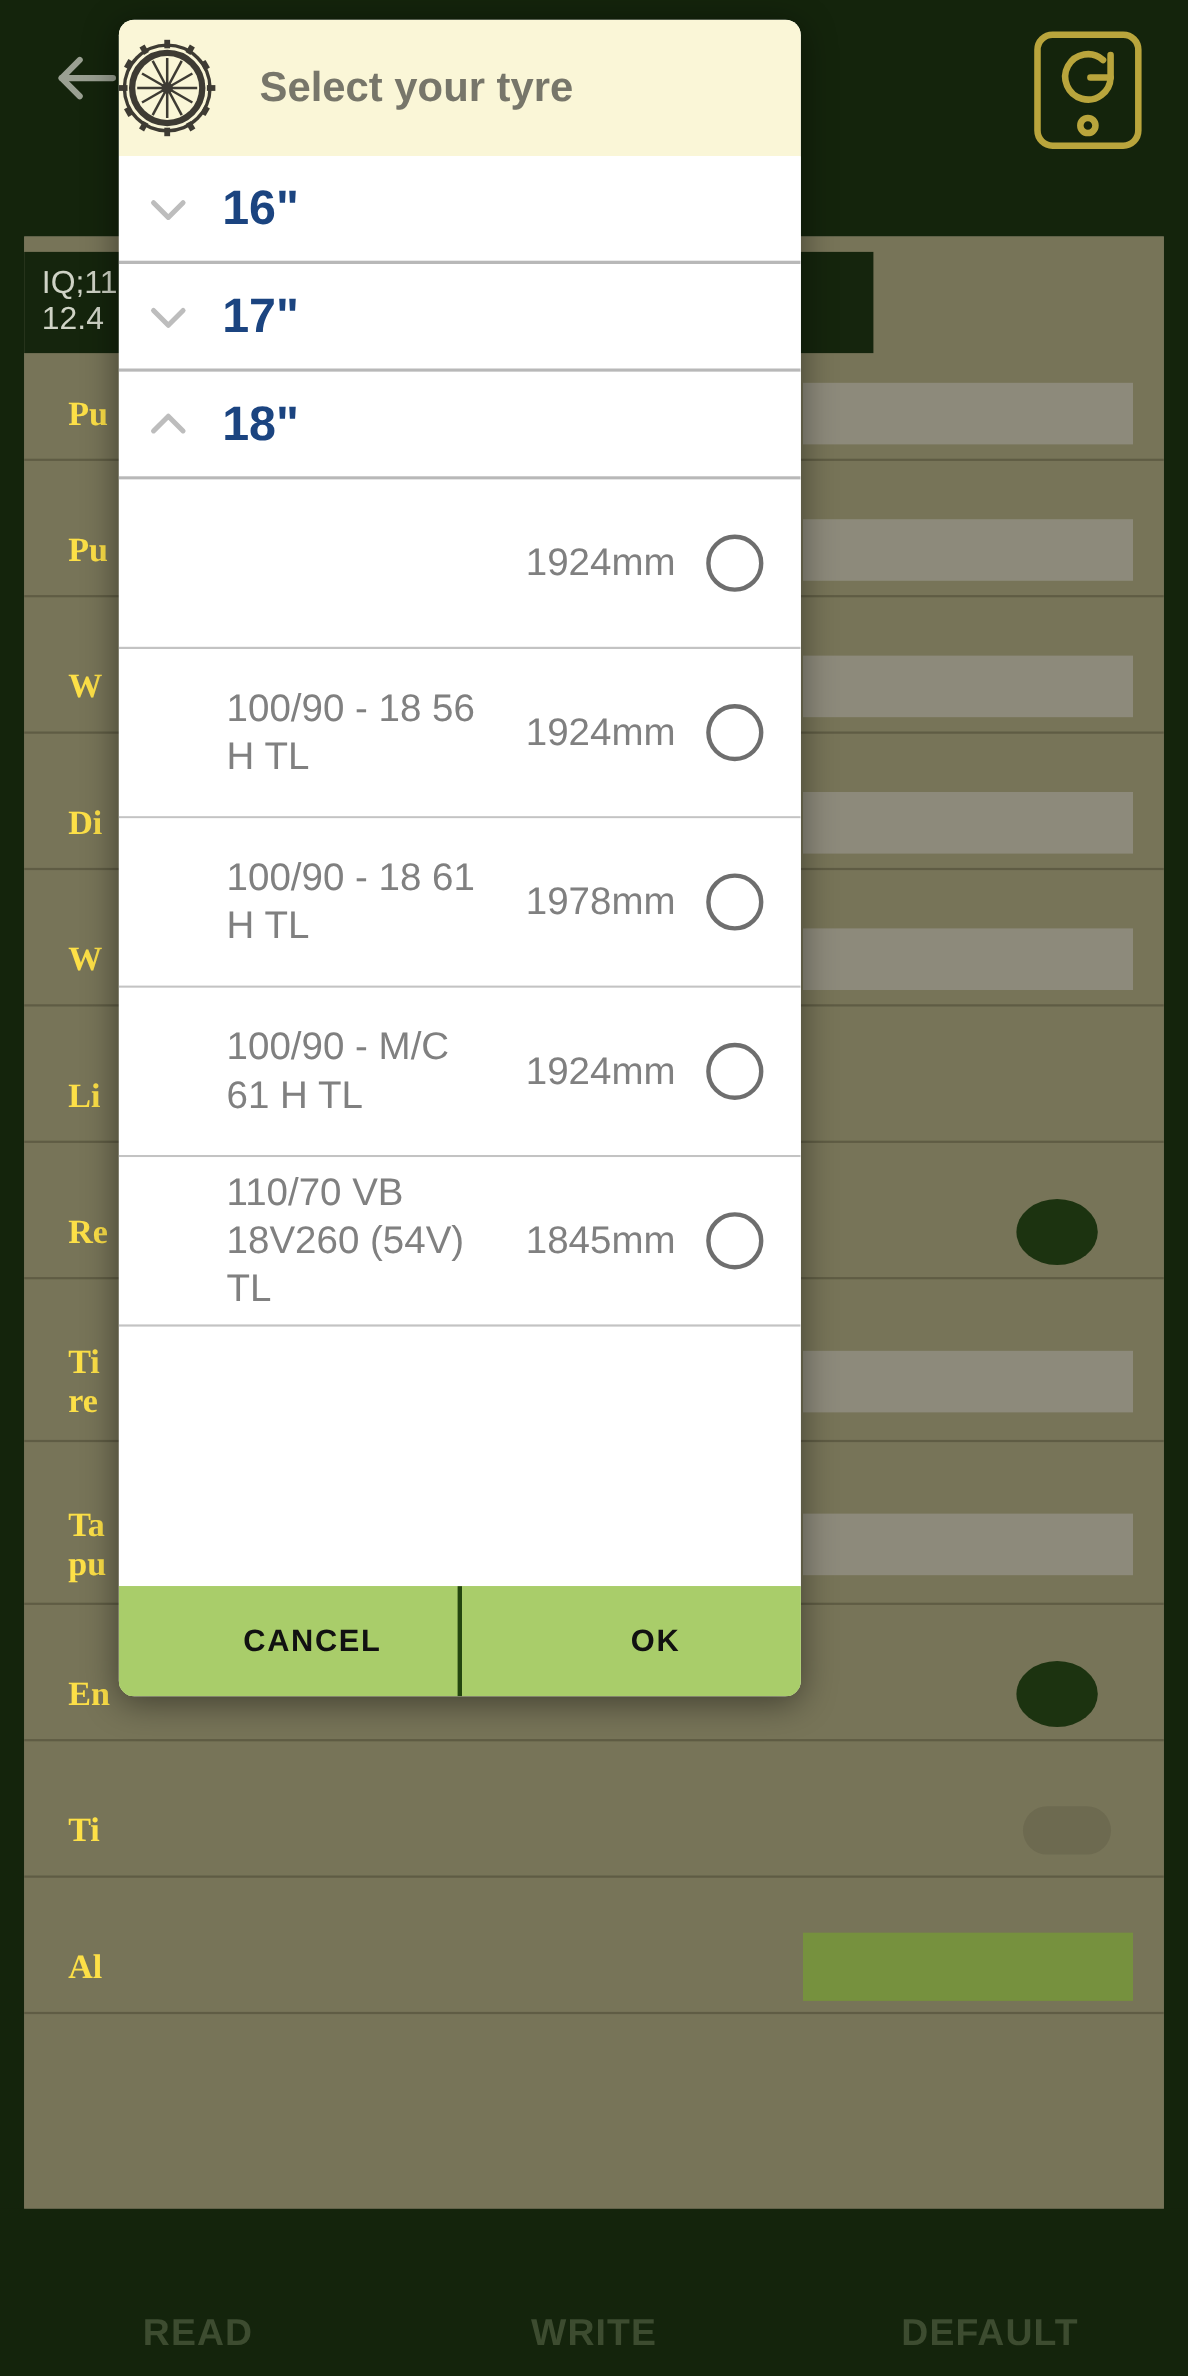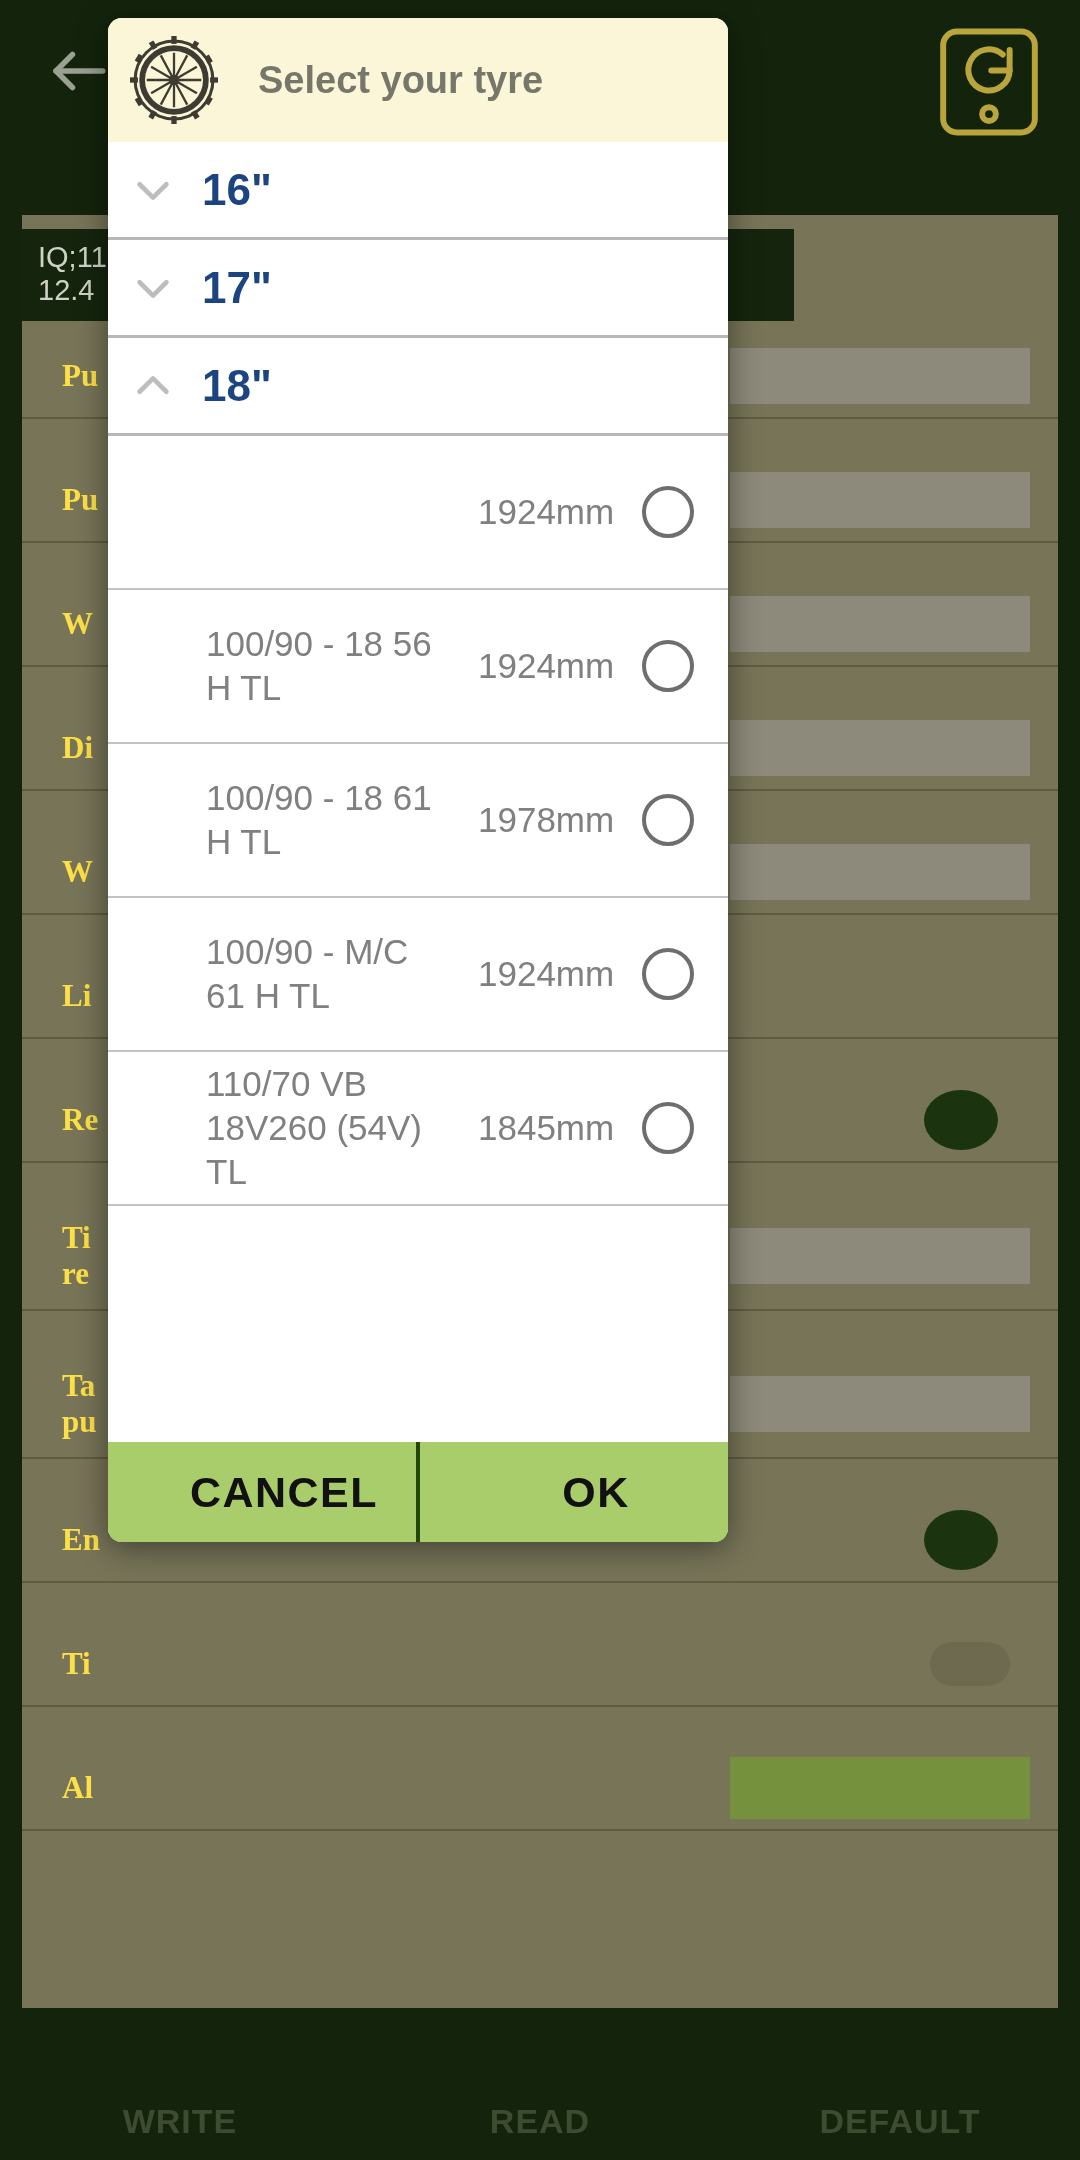--- a/index.html
+++ b/index.html
@@ -102,21 +102,20 @@
     background: #ffffff;
     border-radius: 14px;
     overflow: hidden;
     display: flex; flex-direction: column;
     box-shadow: 0 6px 32px rgba(0,0,0,.45);
   }
   #dialog-header {
     flex: 0 0 124px;
     background: #faf6d7;
     display: flex; align-items: center;
-    padding-left: 22px;
   }
   #tyre-icon { width: 88px; height: 88px; flex: 0 0 88px; }
   #tyre-icon svg { width: 100%; height: 100%; display: block; }
   #dialog-title {
     margin-left: 40px;
     color: #77766a;
     font-size: 38px;
     font-weight: bold;
   }
 
@@ -173,21 +172,21 @@
   }
 
   #dialog-actions {
     flex: 0 0 100px;
     display: flex;
     background: #a9cd6a;
   }
   .action-btn {
     flex: 1;
     display: flex; align-items: center; justify-content: center;
-    color: #111; font-size: 43px; font-weight: bold; letter-spacing: 1.5px;
+    color: #111; font-size: 28px; font-weight: bold; letter-spacing: 1.5px;
     background: #a9cd6a;
     padding-left: 44px;
   }
   #ok-button { border-left: 4px solid #23450e; }
 </style>
 </head>
 <body>
 
 <div id="bg-app">
 
@@ -260,22 +259,22 @@
           </div>
           <div class="bg-row" style="top: 1532px; height: 84px; text-align: center;">
             <div class="bg-row-label">Al</div>
             <div class="bg-row-green"></div>
           </div>
         </div>
     </div>
   </div>
 
   <div id="bg-bottombar">
+    <div class="bg-bottom-btn">READ</div>
     <div class="bg-bottom-btn">WRITE</div>
-    <div class="bg-bottom-btn">READ</div>
     <div class="bg-bottom-btn">DEFAULT</div>
   </div>
 </div>
 
 <div id="dialog">
 
   <div id="dialog-header">
     <div id="tyre-icon">
       <svg viewBox="0 0 100 100">
         <g fill="#3e3b33">

